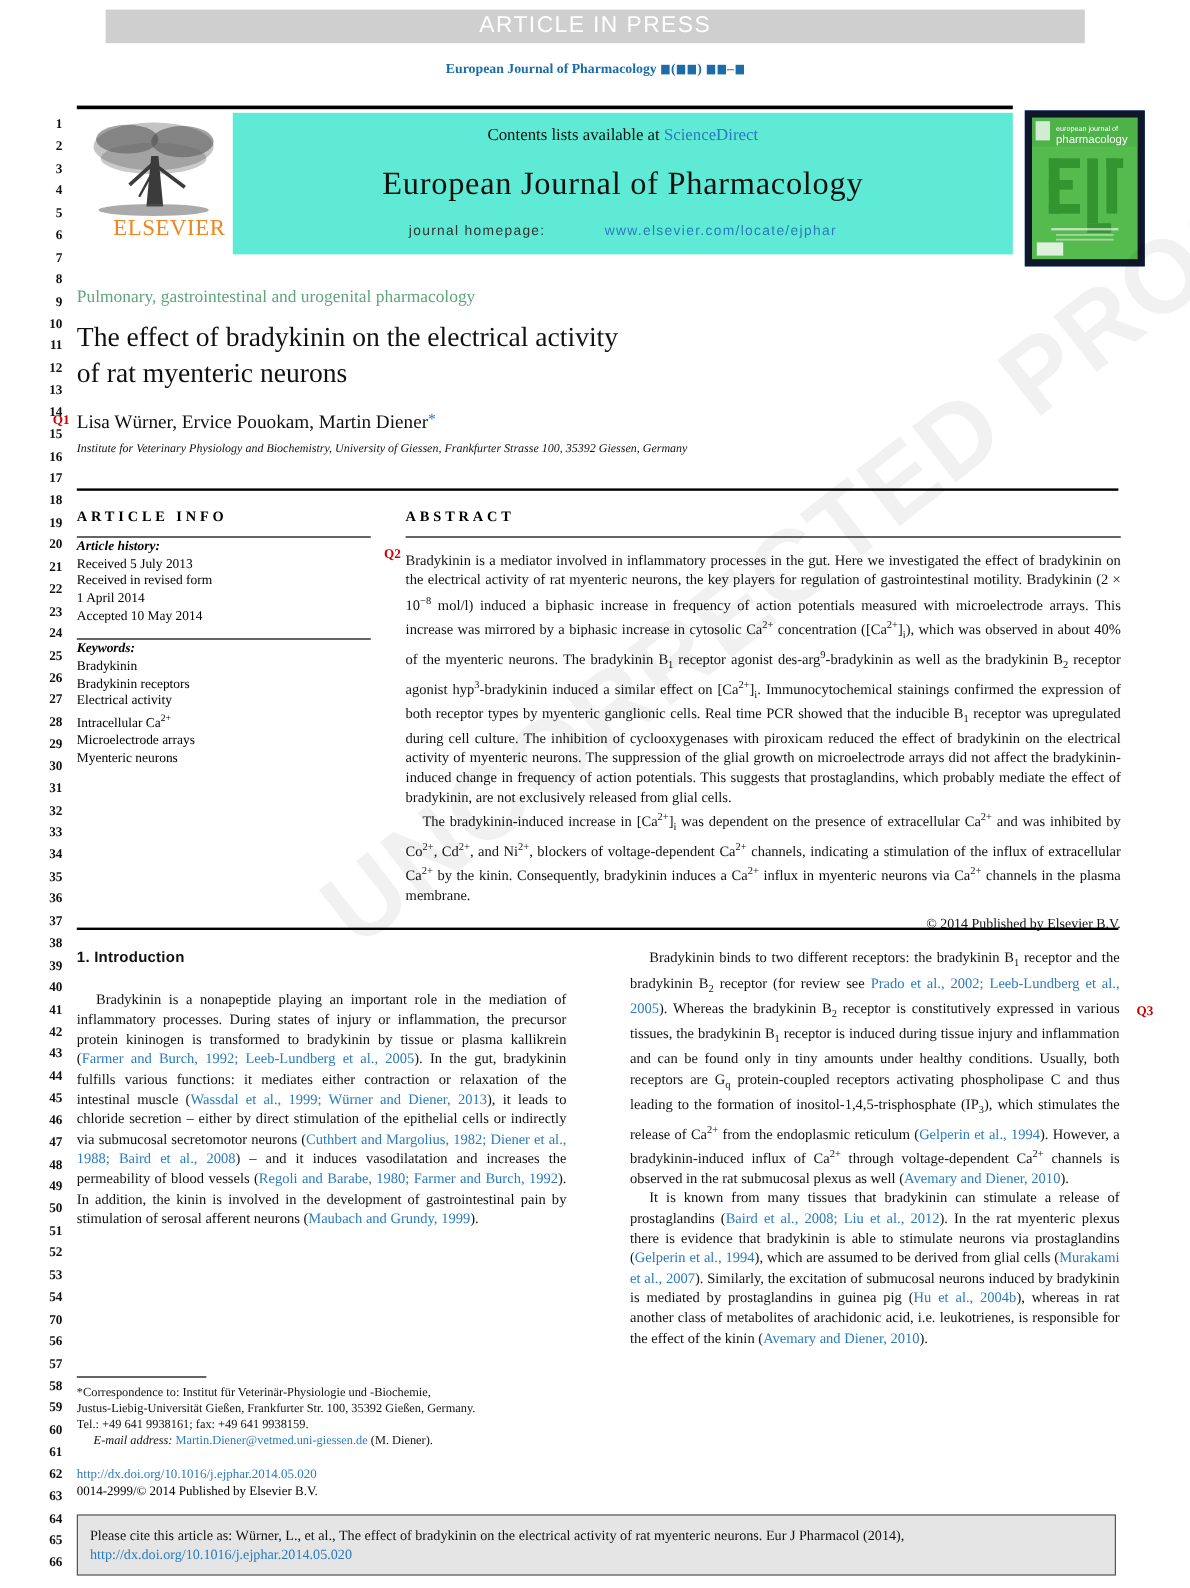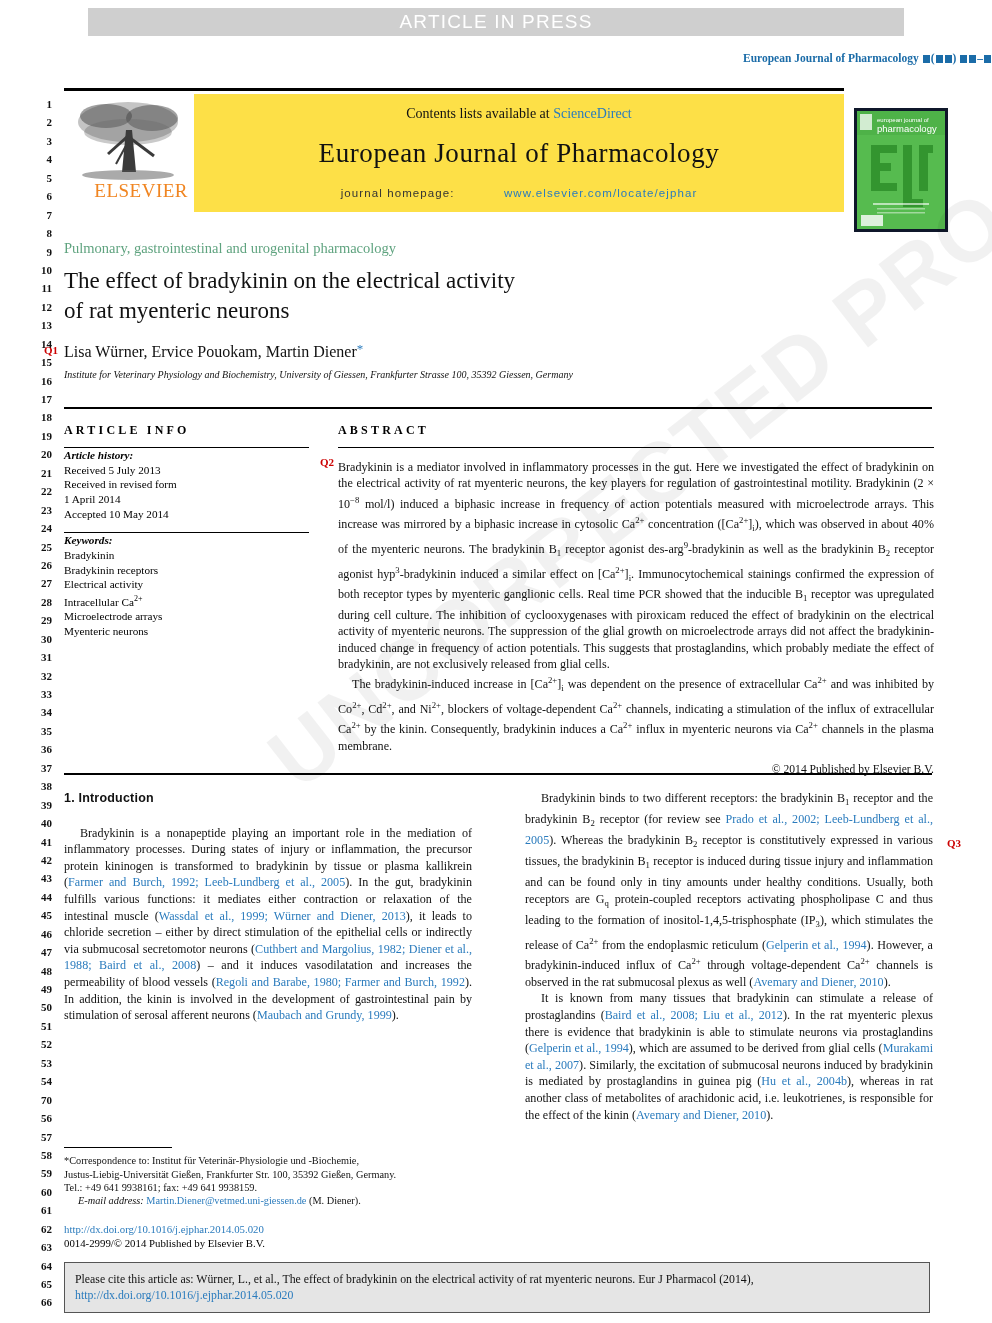--- a/index.html
+++ b/index.html
@@ -31,21 +31,21 @@
     text-align: center;
     line-height: 28px;
   }
 
   
   .running-head {
     position: absolute;
     left: 0;
     top: 52px;
     width: 992px;
-    text-align: right;
+    text-align: center;
     font-size: 11.5px;
     font-weight: bold;
     color: #1b6ca8;
   }
   .blob {
     display: inline-block;
     width: 7px;
     height: 8px;
     background: #1b6ca8;
     vertical-align: -1px;
@@ -113,21 +113,21 @@
     color: #f08521;
     text-align: right;
     margin-top: -2px;
   }
   .mast-center {
     position: absolute;
     left: 130px;
     top: 6px;
     width: 650px;
     height: 118px;
-    background: #fde047;
+    background: #5eead4;
     text-align: center;
   }
   .contents-line {
     font-size: 14px;
     padding-top: 12px;
     color: #111;
   }
   .contents-line a { color: #2a7bbd; text-decoration: none; }
   .journal-title {
     font-size: 27px;
@@ -140,24 +140,24 @@
     font-size: 11.5px;
     letter-spacing: 1.1px;
     padding-top: 18px;
     color: #333;
   }
   .homepage-line a { color: #2a7bbd; text-decoration: none; margin-left: 45px; }
 
   .cover-thumb {
     position: absolute;
     left: 790px;
-    top: 20px;
+    top: 4px;
     width: 88px;
     height: 118px;
-    border: 3px solid #0f172a;
+    border: 6px solid #0f172a;
     background: #3b82f6;
     overflow: hidden;
   }
 
   
   .section-label {
     position: absolute;
     left: 64px;
     top: 240px;
     font-size: 14.5px;

